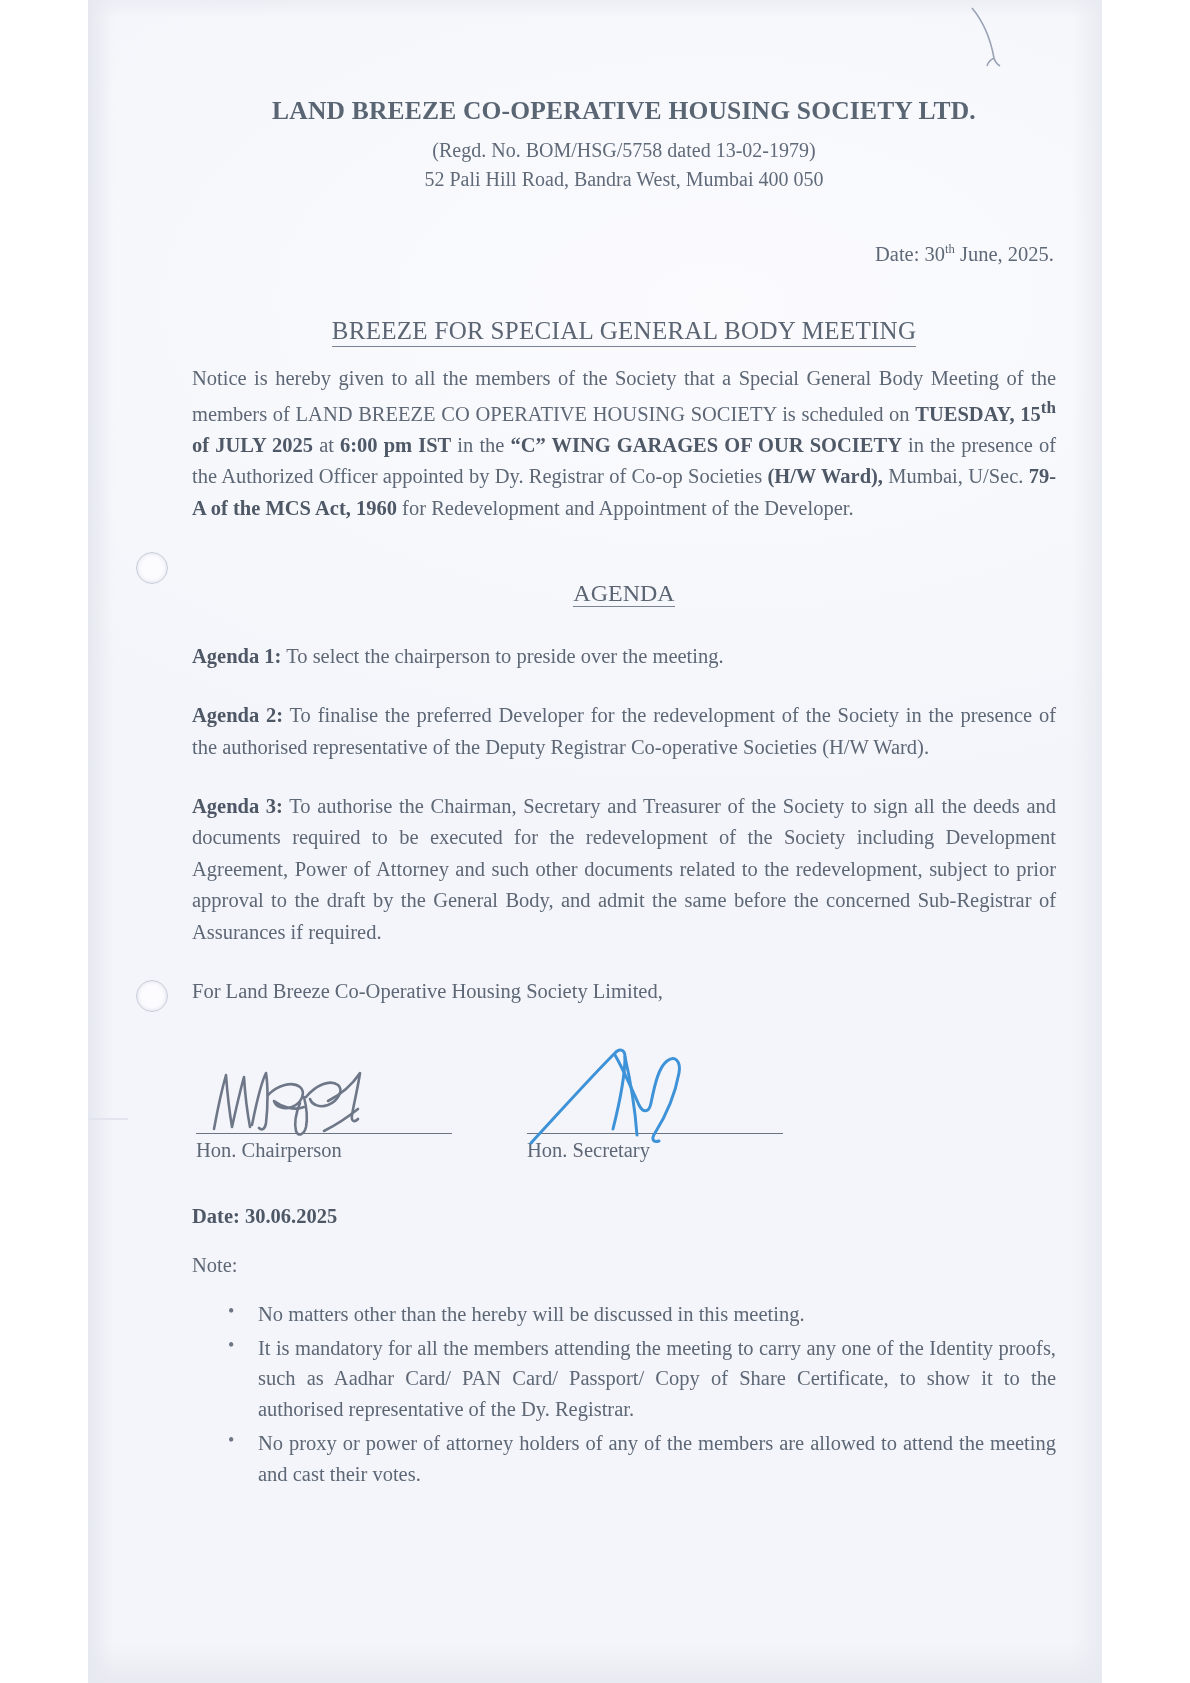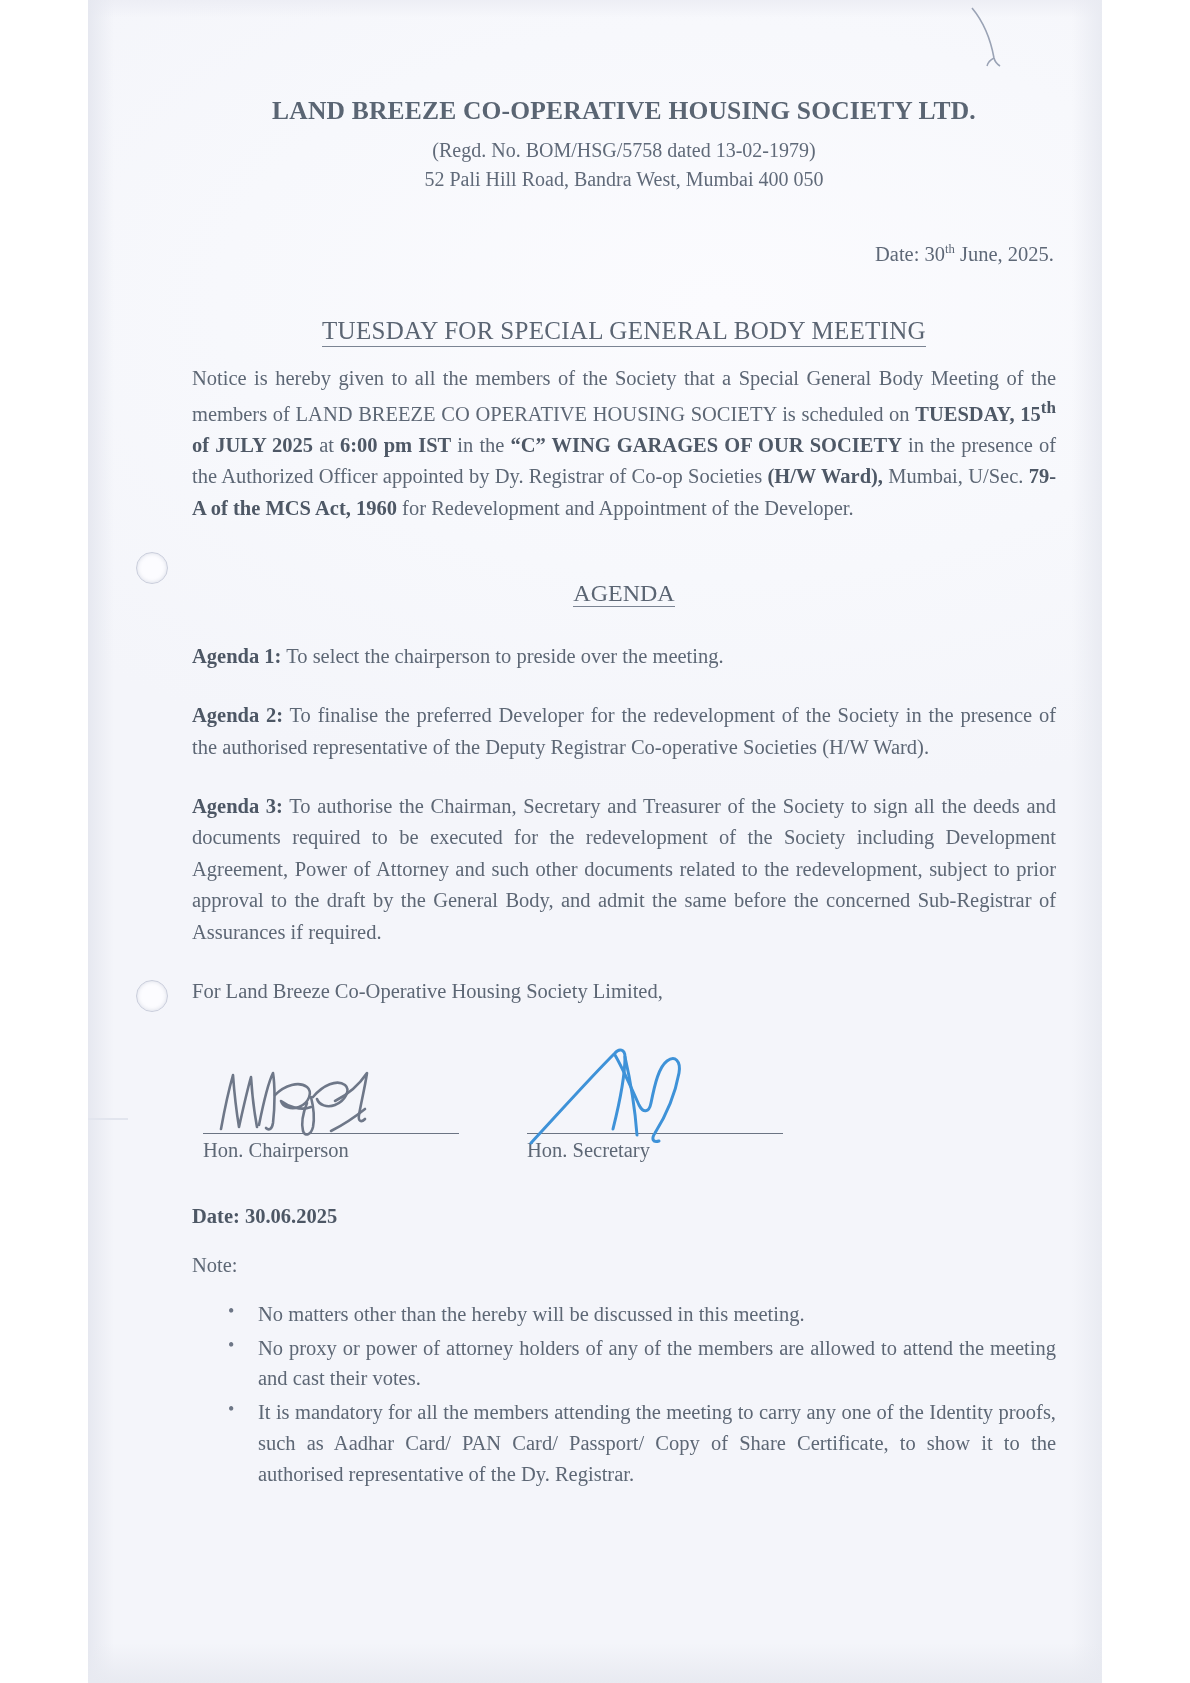--- a/index.html
+++ b/index.html
@@ -127,21 +127,21 @@
   
   .sign-block {
     position: relative;
     height: 120px;
     margin-top: 52px;
   }
   .sign-col {
     position: absolute;
     width: 256px;
   }
-  .sign-col.chair { left: 11px; }
+  .sign-col.chair { left: 4px; }
   .sign-col.secretary { left: 335px; }
   .sign-art {
     position: relative;
     height: 78px;
   }
   .sign-art svg { position: absolute; bottom: -4px; left: 0; }
   .sign-rule {
     border-bottom: 1.4px solid #6b7483;
     width: 100%;
   }
@@ -238,21 +238,21 @@
   </svg>
 
   <div class="content">
 
     <div class="soc-name">LAND BREEZE CO-OPERATIVE HOUSING SOCIETY LTD.</div>
     <div class="soc-regd">(Regd. No. BOM/HSG/5758 dated 13-02-1979)</div>
     <div class="soc-addr">52 Pali Hill Road, Bandra West, Mumbai 400 050</div>
 
     <div class="date-line"><span>Date: 30</span><sup>th</sup><span> June, 2025.</span></div>
 
-    <div class="doc-title"><span>TUESDAY FOR SPECIAL GENERAL BODY MEETING</span></div>
+    <div class="doc-title"><span>BREEZE FOR SPECIAL GENERAL BODY MEETING</span></div>
 
     <div class="para"><span>Notice is hereby given to all the members of the Society that a Special General Body Meeting of the members of LAND BREEZE CO OPERATIVE HOUSING SOCIETY is scheduled on </span><b><span>TUESDAY, 15</span><sup>th</sup><span> of JULY 2025</span></b><span> at </span><b>6:00 pm IST</b><span> in the </span><b>“C” WING GARAGES OF OUR SOCIETY</b><span> in the presence of the Authorized Officer appointed by Dy. Registrar of Co-op Societies </span><b>(H/W Ward),</b><span> Mumbai, U/Sec. </span><b>79-A of the MCS Act, 1960</b><span> for Redevelopment and Appointment of the Developer.</span></div>
 
     <div class="agenda-head"><span>AGENDA</span></div>
 
     <div class="agenda-item first"><b>Agenda 1:</b><span> To select the chairperson to preside over the meeting.</span></div>
 
     <div class="agenda-item"><b>Agenda 2:</b><span> To finalise the preferred Developer for the redevelopment of the Society in the presence of the authorised representative of the Deputy Registrar Co-operative Societies (H/W Ward).</span></div>
 
     <div class="agenda-item"><b>Agenda 3:</b><span> To authorise the Chairman, Secretary and Treasurer of the Society to sign all the deeds and documents required to be executed for the redevelopment of the Society including Development Agreement, Power of Attorney and such other documents related to the redevelopment, subject to prior approval to the draft by the General Body, and admit the same before the concerned Sub-Registrar of Assurances if required.</span></div>
@@ -293,18 +293,18 @@
         <div class="sign-label">Hon. Secretary</div>
       </div>
 
     </div>
 
     <div class="date-bold">Date: 30.06.2025</div>
     <div class="note-label">Note:</div>
 
     <ul class="notes">
       <li>No matters other than the hereby will be discussed in this meeting.</li>
+      <li>It is mandatory for all the members attending the meeting to carry any one of the Identity proofs, such as Aadhar Card/ PAN Card/ Passport/ Copy of Share Certificate, to show it to the authorised representative of the Dy. Registrar.</li>
       <li>No proxy or power of attorney holders of any of the members are allowed to attend the meeting and cast their votes.</li>
-      <li>It is mandatory for all the members attending the meeting to carry any one of the Identity proofs, such as Aadhar Card/ PAN Card/ Passport/ Copy of Share Certificate, to show it to the authorised representative of the Dy. Registrar.</li>
     </ul>
 
   </div>
 </div>
 
 </body></html>

